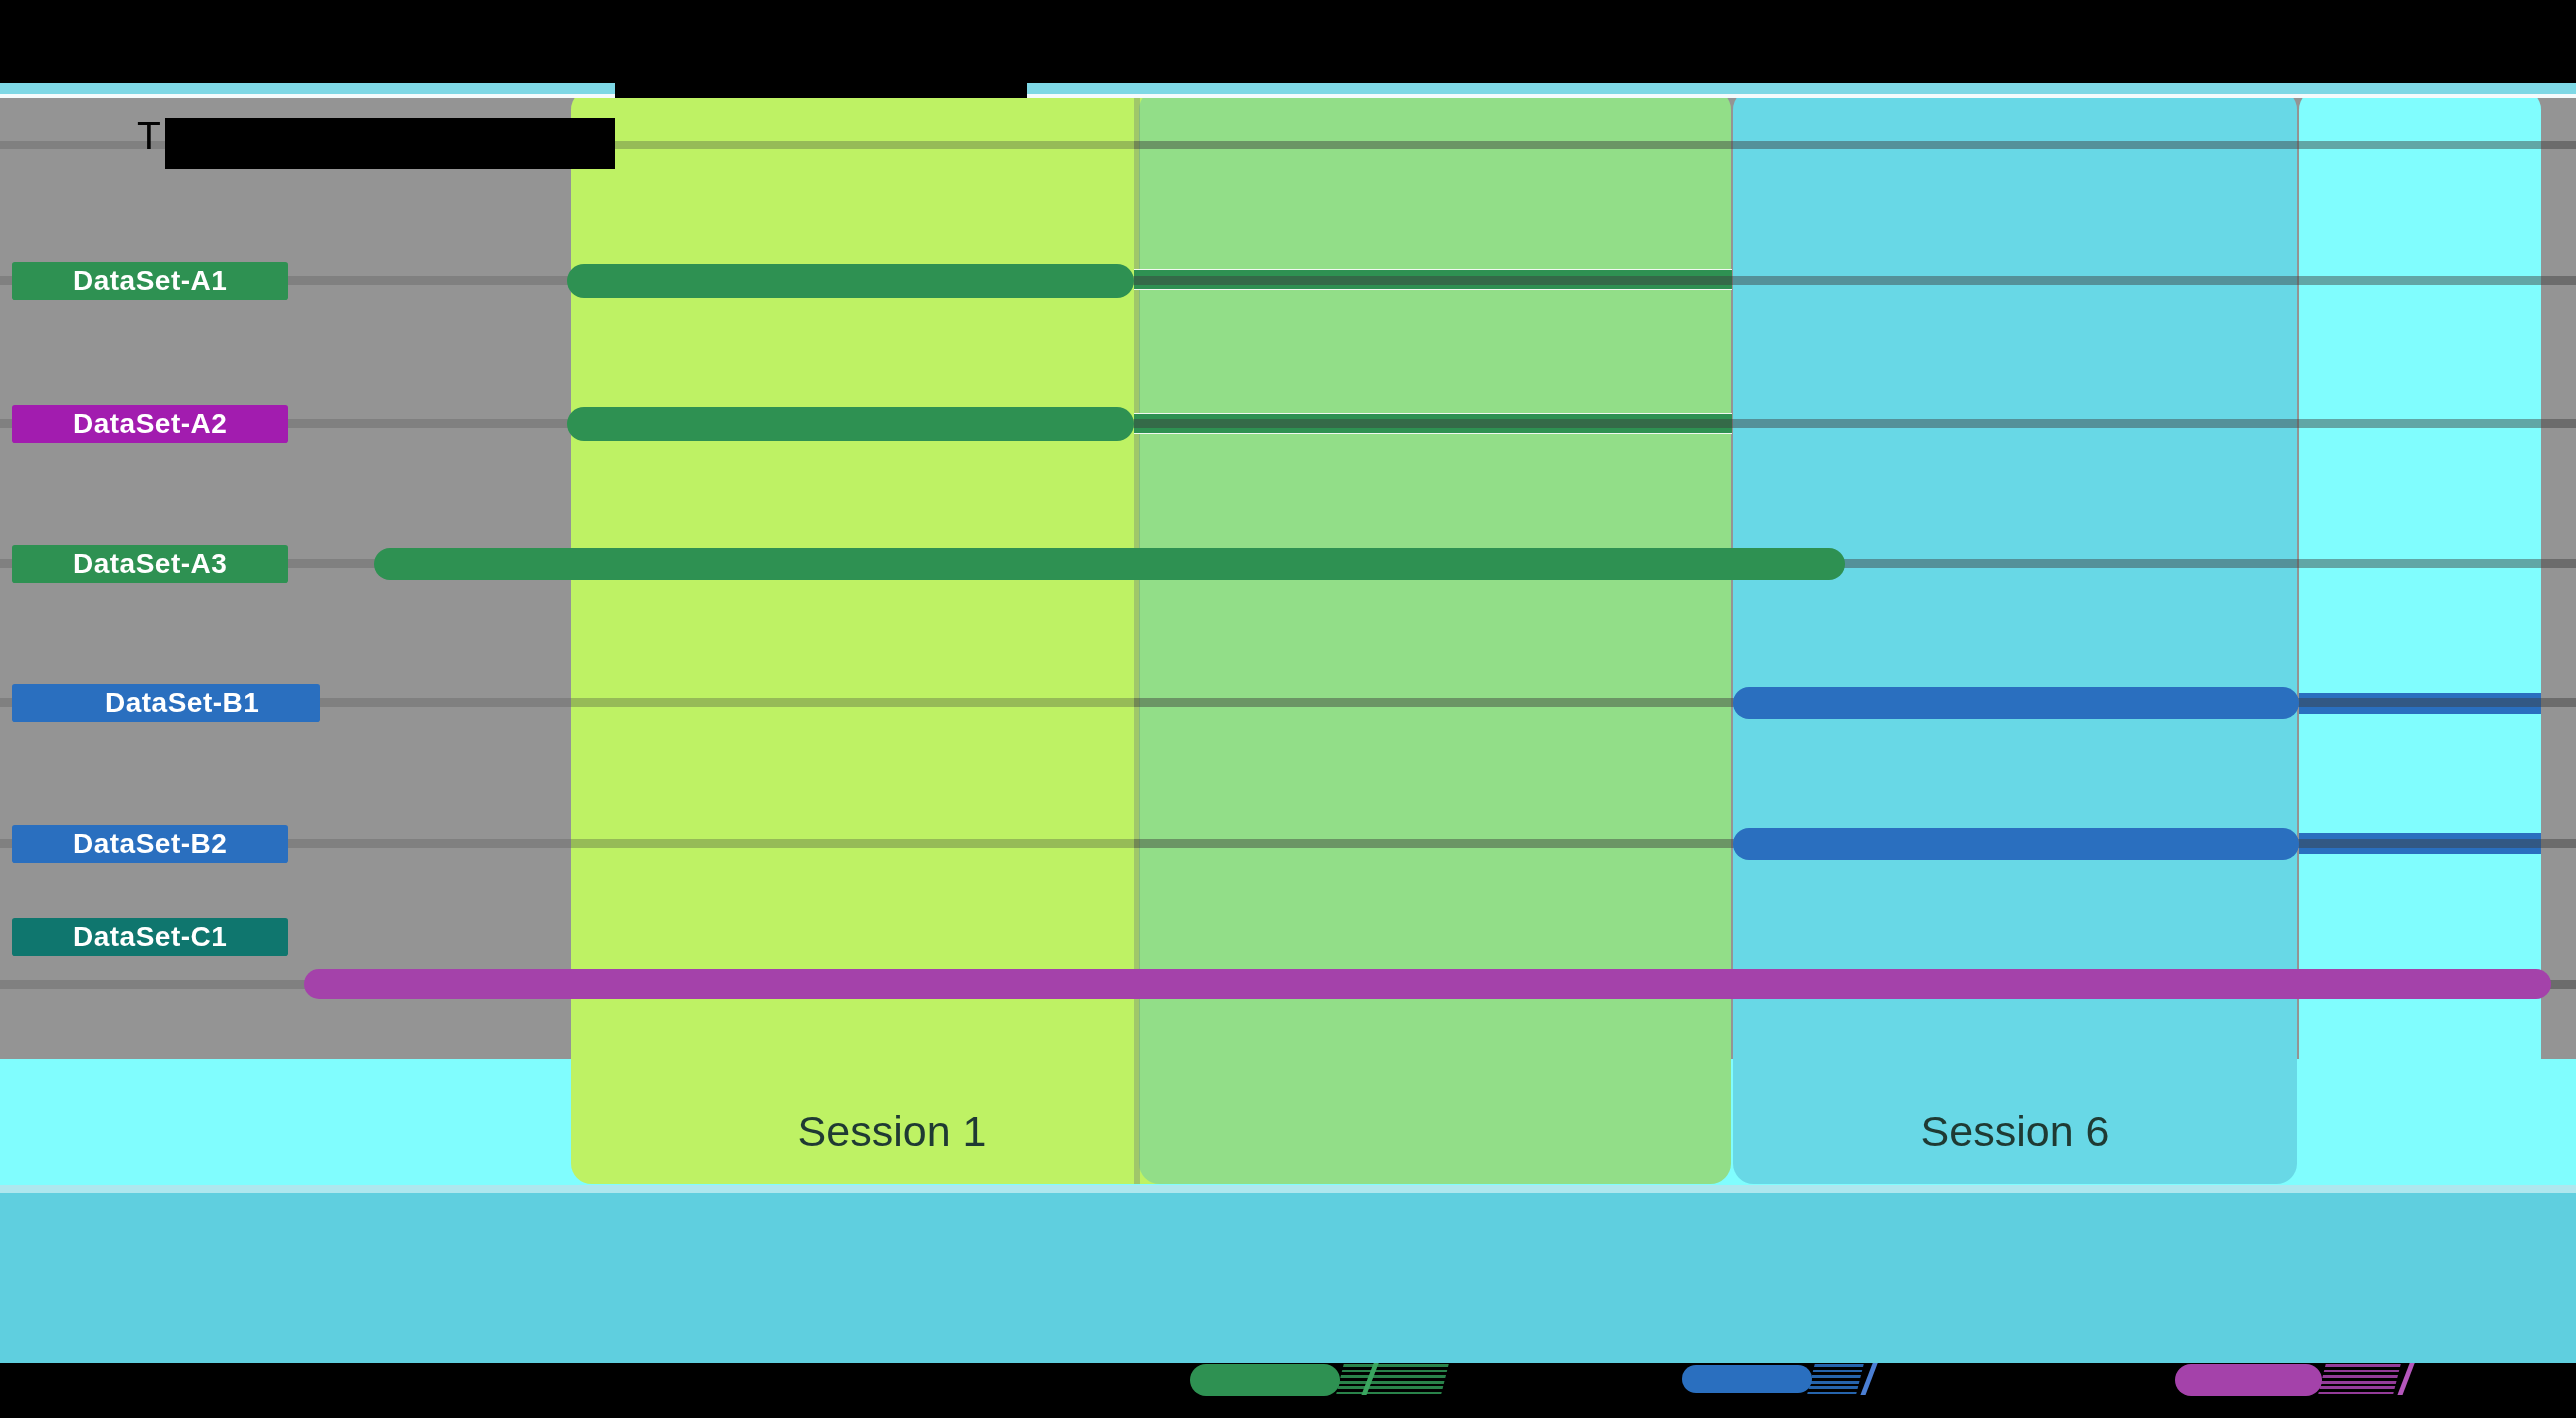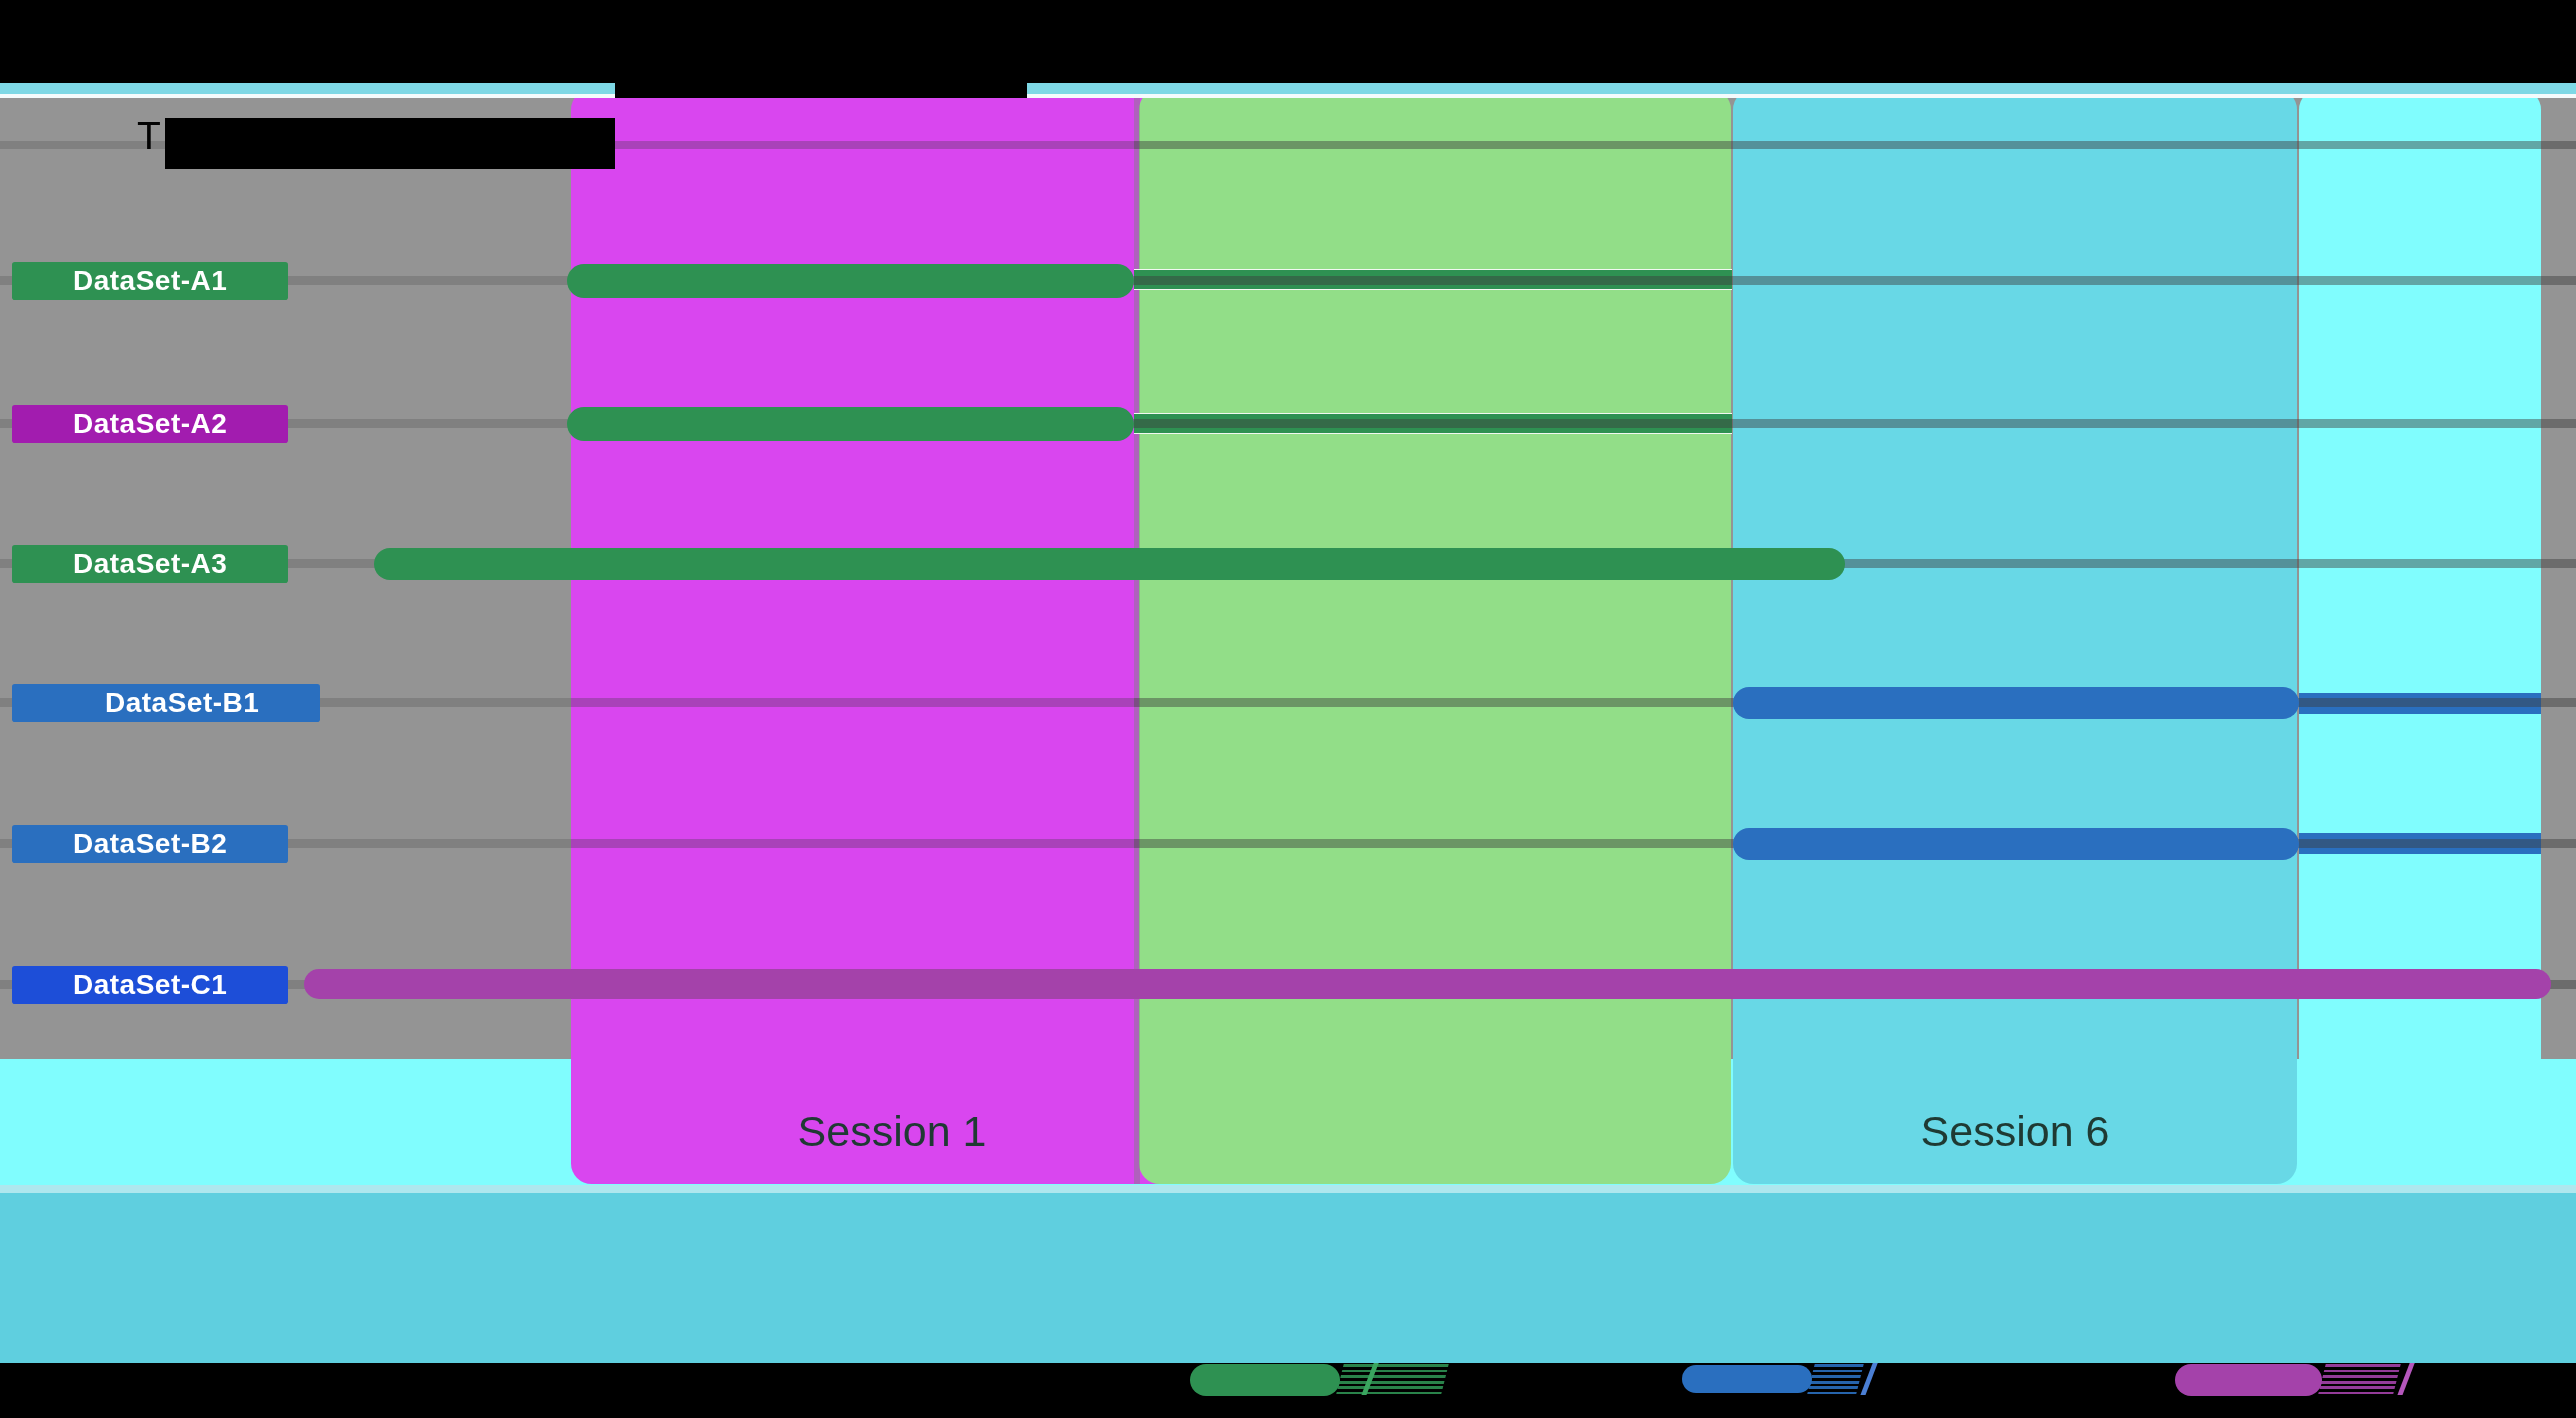--- a/index.html
+++ b/index.html
@@ -25,21 +25,21 @@
 
 <div id="stage">
 
   <div class="abs" id="plot" style="left:0;top:98px;width:2576px;height:961px;background:#949494;"></div>
 
   <div class="abs" style="left:0;top:1059px;width:2576px;height:127px;background:#80fdfe;"></div>
   <div class="abs" style="left:0;top:1185px;width:2576px;height:7.5px;background:#aee7ee;"></div>
   <div class="abs" style="left:0;top:1193px;width:2576px;height:170px;background:#5fcfdf;"></div>
 
   <div id="bands">
-      <div class="band" style="left: 571px; top: 89px; width: 642px; height: 1095px; background: #d946ef;">
+      <div class="band" style="left: 571px; top: 89px; width: 642px; height: 1095px; background: #bef264;">
         <div class="session-label">Session 1</div>
       </div>
       <div class="band" style="left: 1139px; top: 89px; width: 592px; height: 1095px; background: rgb(146, 222, 136);"></div>
       <div class="band" style="left: 1733px; top: 89px; width: 564px; height: 1095px; background: rgb(104, 216, 230);">
         <div class="session-label">Session 6</div>
       </div>
       <div class="band" style="left: 2299px; top: 89px; width: 242px; height: 1095px; background: rgb(128, 253, 254);"></div>
     </div>
 
   <div class="abs" style="left:1134px;top:89px;width:5.6px;height:1095px;background:rgba(115,135,115,0.40);"></div>
@@ -77,21 +77,21 @@
       <div class="bar" style="left: 567px; width: 567px; top: 407px; height: 34px; background: rgb(46, 145, 82); border-radius: 17px;"></div>
       <div class="bar" style="left: 374px; width: 1471px; top: 548px; height: 32px; background: rgb(46, 145, 82); border-radius: 16px;"></div>
       <div class="bar" style="left: 1733px; width: 566px; top: 687px; height: 32px; background: rgb(42, 111, 191); border-radius: 16px;"></div>
       <div class="bar" style="left: 1733px; width: 566px; top: 828px; height: 32px; background: rgb(42, 111, 191); border-radius: 16px;"></div>
       <div class="bar" style="left: 304px; width: 2247px; top: 969px; height: 30px; background: rgb(164, 66, 170); border-radius: 15px;"></div>
       <div class="row-label" style="top: 262px; background: rgb(46, 145, 82);">DataSet-A1</div>
       <div class="row-label" style="top: 405px; background: #a21caf;">DataSet-A2</div>
       <div class="row-label" style="top: 545px; background: rgb(46, 145, 82);">DataSet-A3</div>
       <div class="row-label" style="top: 684px; background: rgb(42, 111, 191); padding-left: 32px;">DataSet-B1</div>
       <div class="row-label" style="top: 825px; background: rgb(42, 111, 191);">DataSet-B2</div>
-      <div class="row-label" style="top: 966px; background: #1d4ed8;">DataSet-C1</div>
+      <div class="row-label" style="top: 918px; background: #0f766e;">DataSet-C1</div>
     </div>
 
   <span id="title-t">T</span>
   <div class="abs" style="left:165px;top:118px;width:450px;height:51px;background:#000;"></div>
   <div class="abs" style="left:615px;top:83px;width:412px;height:15px;background:#000;"></div>
 
   <div class="abs" style="left:0;top:0;width:2576px;height:83px;background:#000;"></div>
   <div class="abs" style="left:0;top:1363px;width:2576px;height:56px;background:#000;"></div>
 
   <div id="legend">

